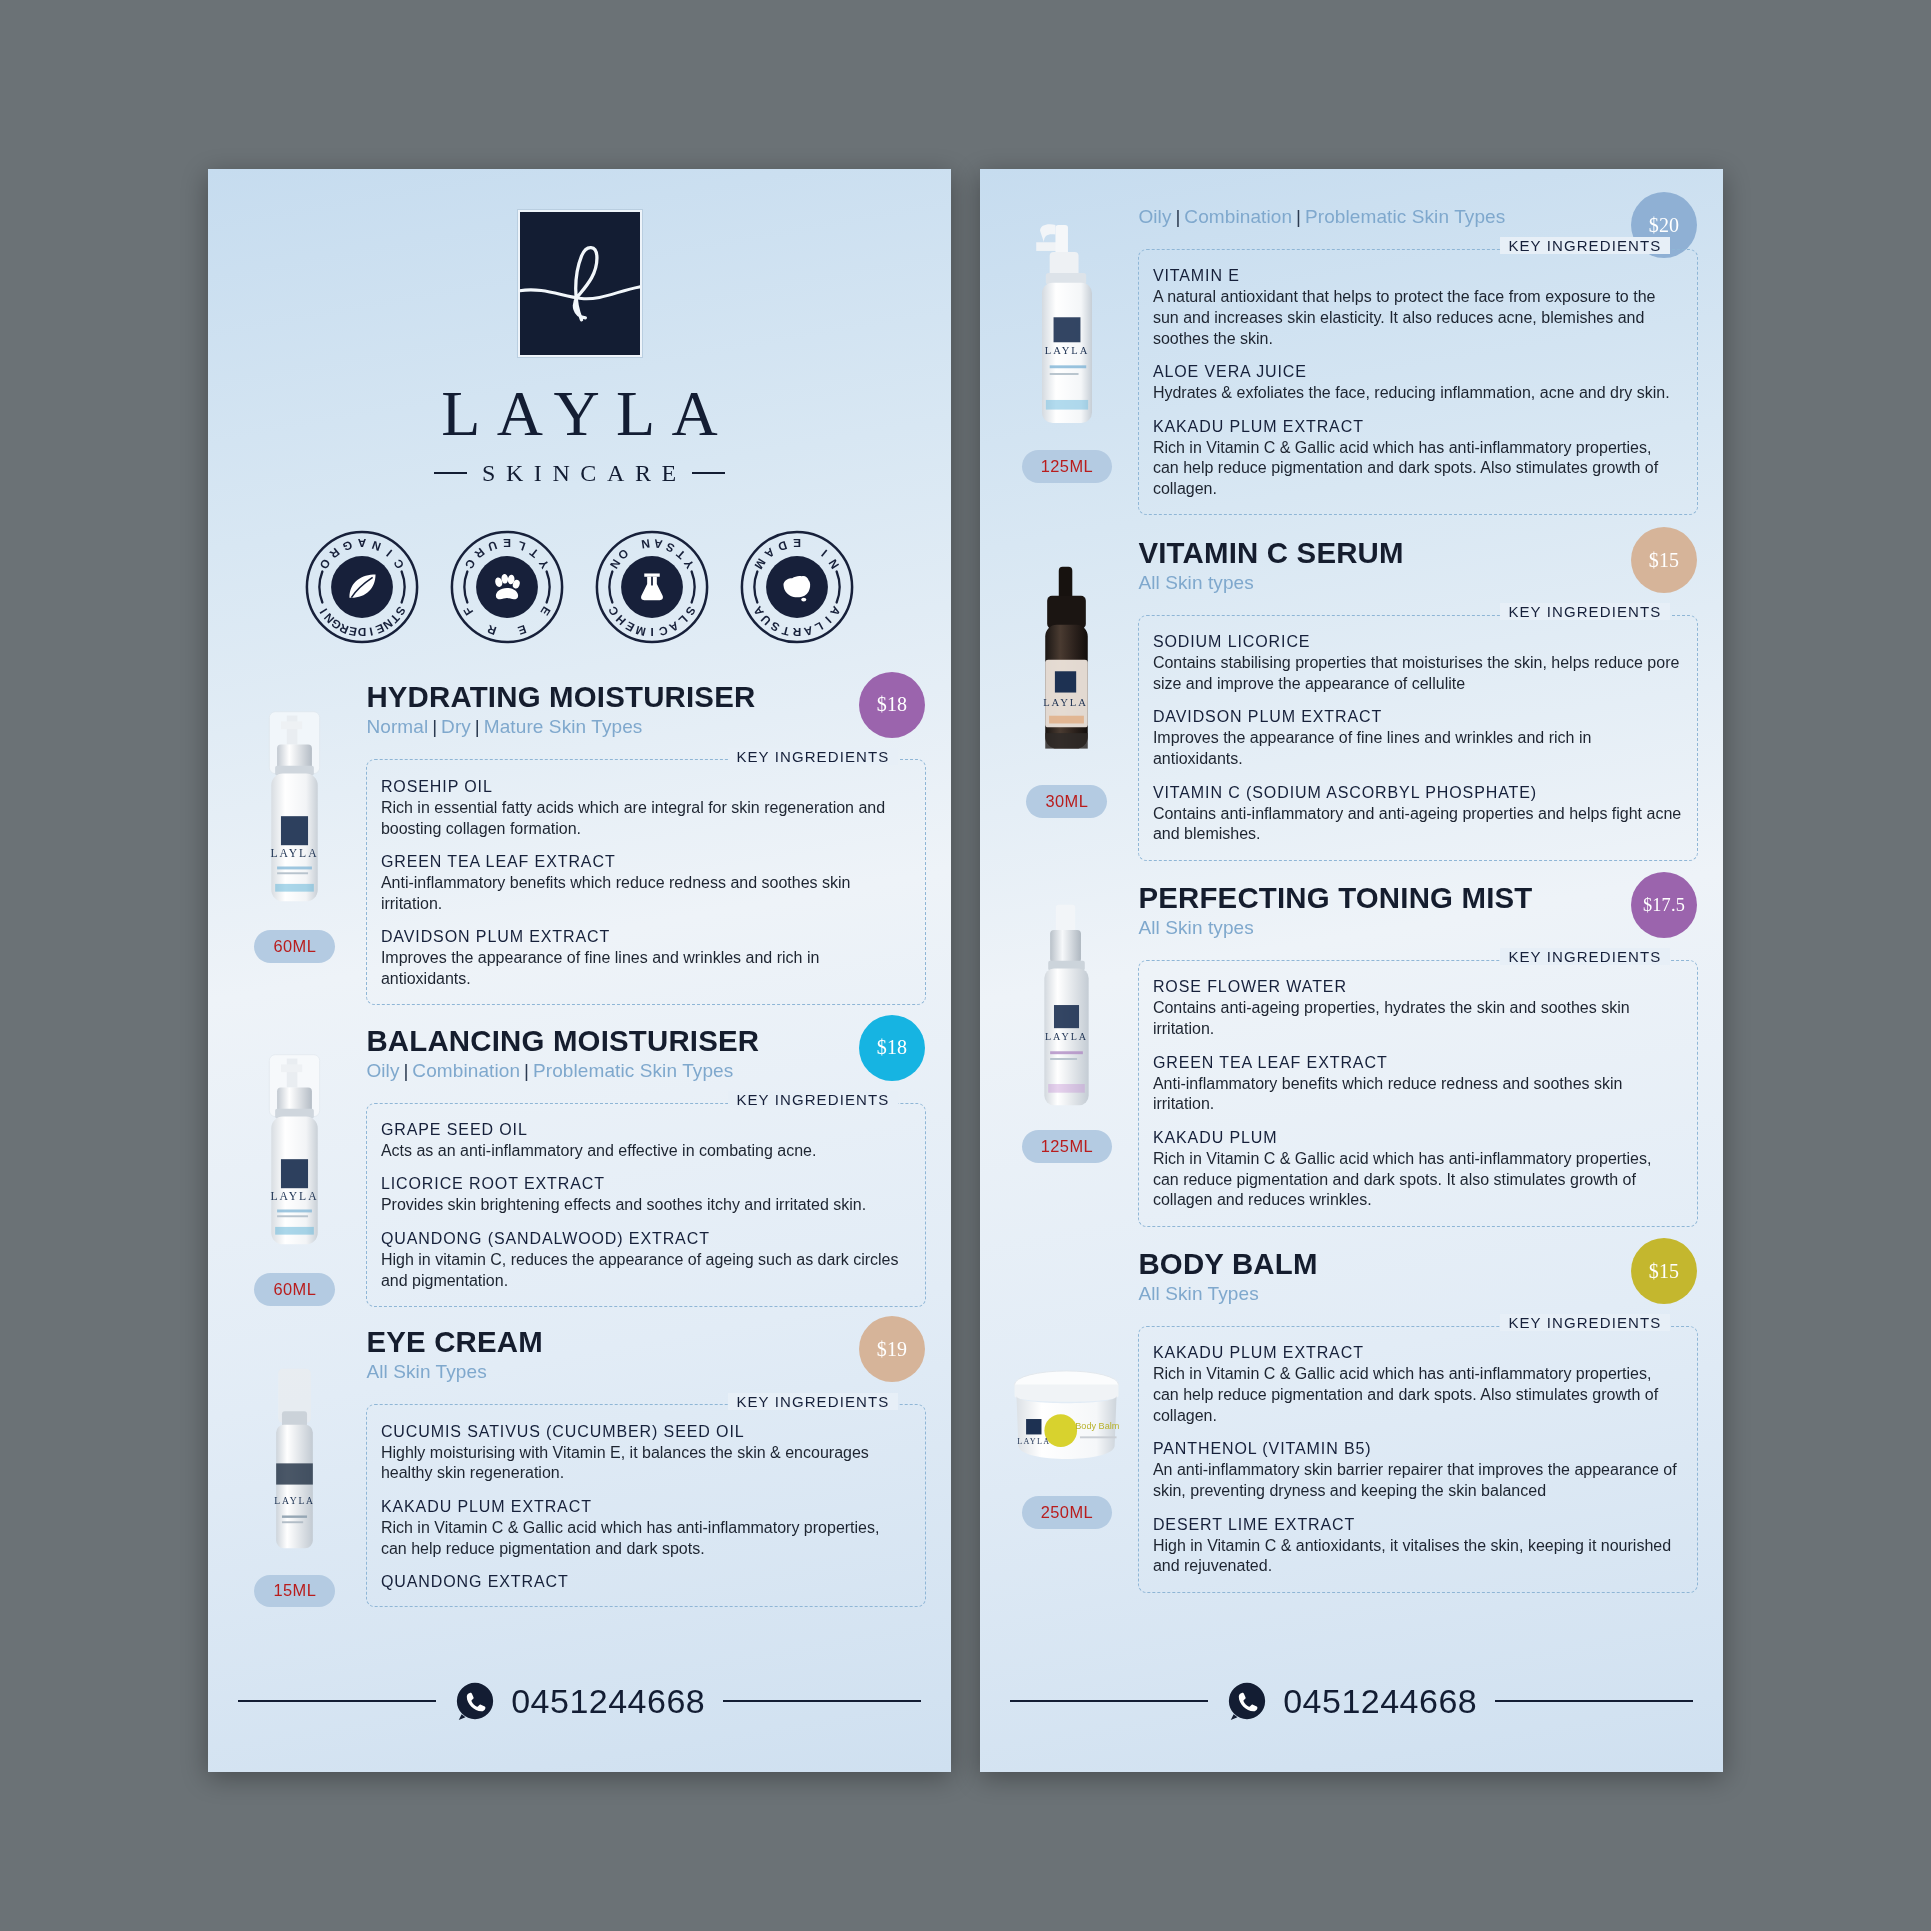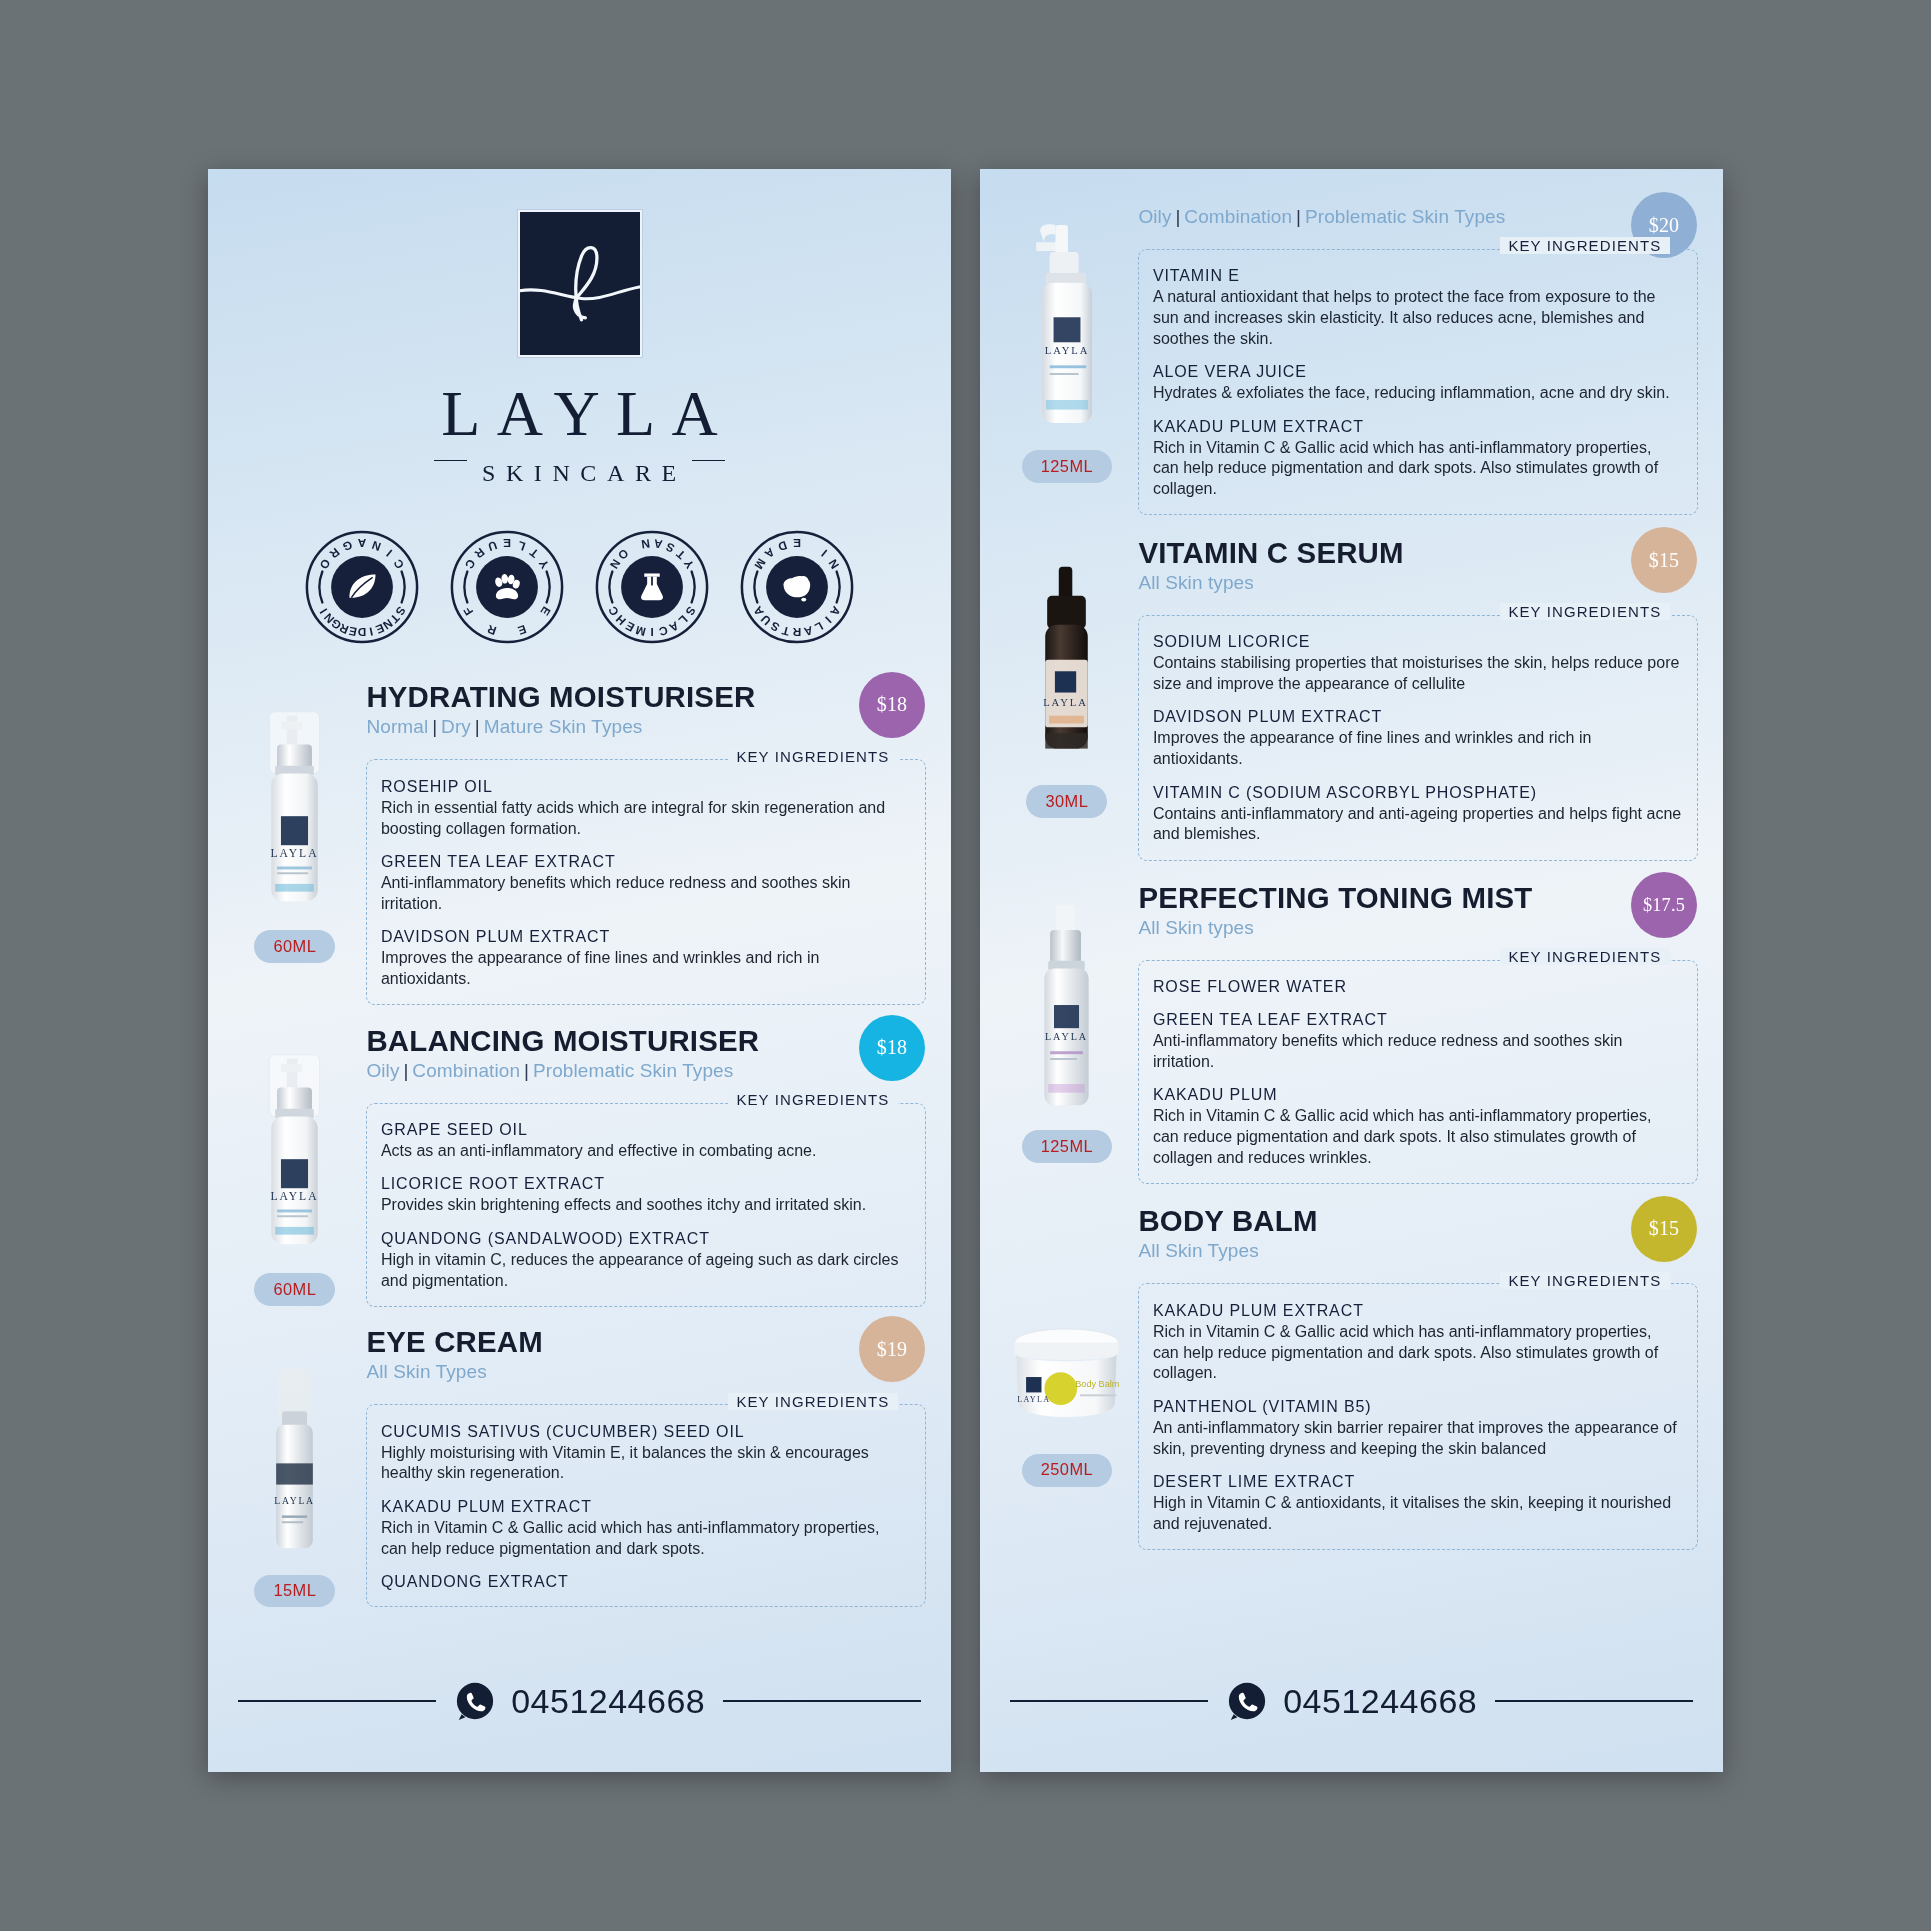--- a/index.html
+++ b/index.html
@@ -42,21 +42,21 @@
   .brand-name {
     font-family: "Liberation Serif", serif;
     font-size: 64px;
     letter-spacing: 16.4px;
     color: #131d33;
     margin-top: 25px;
     padding-left: 16.4px;
     line-height: 1;
   }
   .brand-sub {
-    display: flex; align-items: flex-start; justify-content: center;
+    display: flex; align-items: center; justify-content: center;
     gap: 5px; margin-top: 13.5px;
   }
   .brand-sub .rule { width: 33px; height: 1.9px; background: #131d33; }
   .brand-sub .txt {
     font-family: "Liberation Serif", serif;
     font-size: 24px; letter-spacing: 10.6px; color: #131d33;
     padding-left: 9.7px;
   }
 
   
@@ -612,20 +612,21 @@
       </div>
       <div class="prod-body">
         <div class="prod-title">PERFECTING TONING MIST</div>
         <div class="prod-skin"><span>All Skin types</span></div>
         <div class="price-bubble small-text" style="background:#9b64ad">$17.5</div>
         <div class="ing-box">
           <div class="ing-label">KEY INGREDIENTS</div>
 
       <div class="ing">
         <div class="ing-name">ROSE FLOWER WATER</div>
+        <div class="ing-desc">Contains anti-ageing properties, hydrates the skin and soothes skin irritation.</div>
       </div>
       <div class="ing">
         <div class="ing-name">GREEN TEA LEAF EXTRACT</div>
         <div class="ing-desc">Anti-inflammatory benefits which reduce redness and soothes skin irritation.</div>
       </div>
       <div class="ing">
         <div class="ing-name">KAKADU PLUM</div>
         <div class="ing-desc">Rich in Vitamin C &amp; Gallic acid which has anti-inflammatory properties, can reduce pigmentation and dark spots. It also stimulates growth of collagen and reduces wrinkles.</div>
       </div>
         </div>

